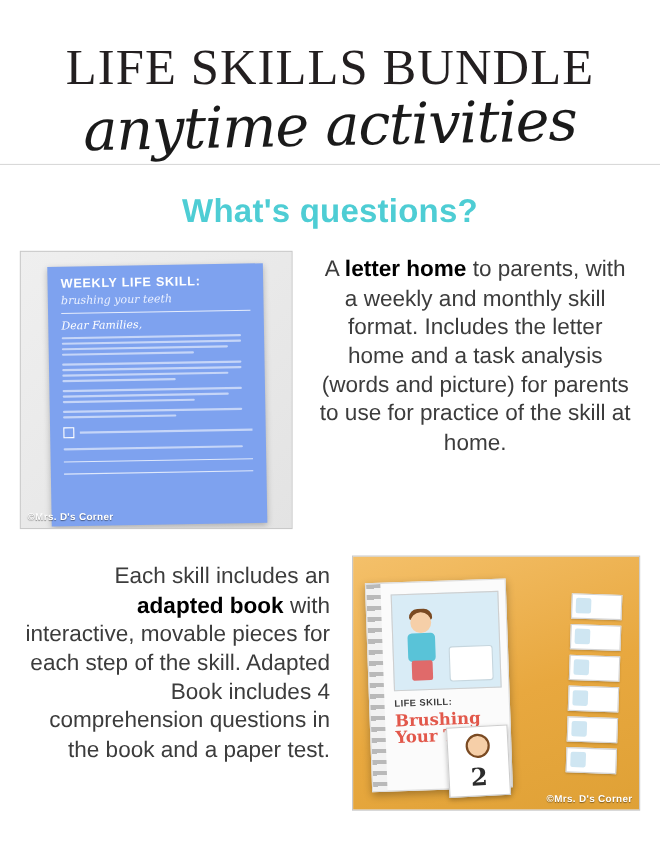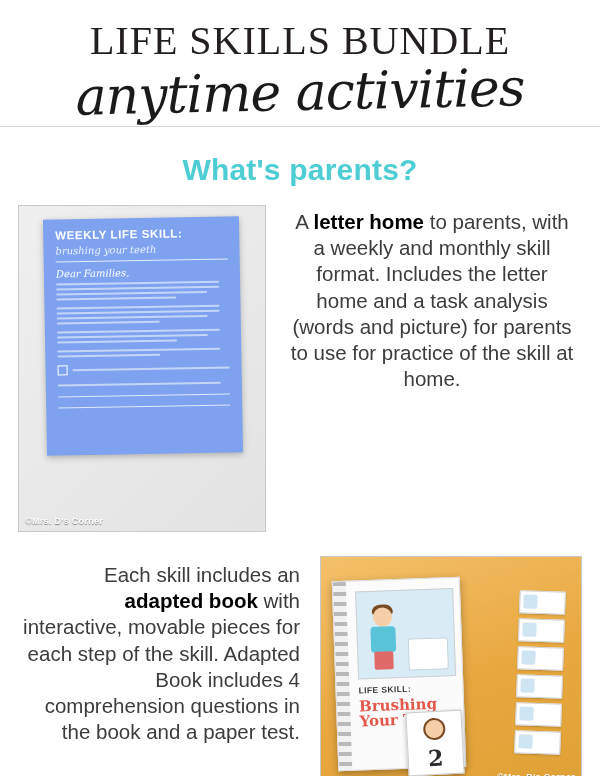--- a/index.html
+++ b/index.html
@@ -15,27 +15,27 @@
     position: relative;
   }
 
   
   .header {
     padding: 14px 0 0 0;
     text-align: center;
   }
   .title-main {
     font-family: "Liberation Serif", serif;
-    font-size: 40px;
+    font-size: 46px;
     letter-spacing: 1px;
     color: #231f20;
     line-height: 1.05;
     text-transform: uppercase;
     font-weight: 400;
-    margin: 6px 0 0 0;
+    margin: 23px 0 0 0;
     white-space: nowrap;
   }
   .title-script {
     font-family: "DejaVu Serif", serif;
     font-style: italic;
     font-size: 52px;
     color: #1a1a1a;
     line-height: 1.0;
     margin: 4px 0 8px 0;
     letter-spacing: -1px;
@@ -70,21 +70,21 @@
   }
   .photo {
     position: relative;
     border: 1px solid #c9c9c9;
     box-sizing: border-box;
     overflow: hidden;
     flex: none;
   }
   .photo-letter {
     width: 248px;
-    height: 327px;
+    height: 253px;
     background: linear-gradient(135deg, #efefef 0%, #e3e3e3 100%);
   }
   .letter-paper {
     position: absolute;
     left: 26px;
     top: 12px;
     width: 196px;
     height: 236px;
     background: #7ea2ef;
     transform: rotate(-1deg);
@@ -329,21 +329,21 @@
 </style>
 </head>
 <body>
 
 <div class="header">
   <div class="title-main">LIFE SKILLS BUNDLE</div>
   <div class="title-script">anytime activities</div>
   <div class="header-rule"></div>
 </div>
 
-<div class="section-heading">What's parents?</div>
+<div class="section-heading">What's questions?</div>
 
 <div class="block block-one">
 
   <div class="photo photo-letter">
     <div class="letter-paper">
       <div class="lp-title">WEEKLY LIFE SKILL:</div>
       <div class="lp-sub">brushing your teeth</div>
       <div class="lp-rule"></div>
       <div class="lp-greet">Dear Families,</div>
 

